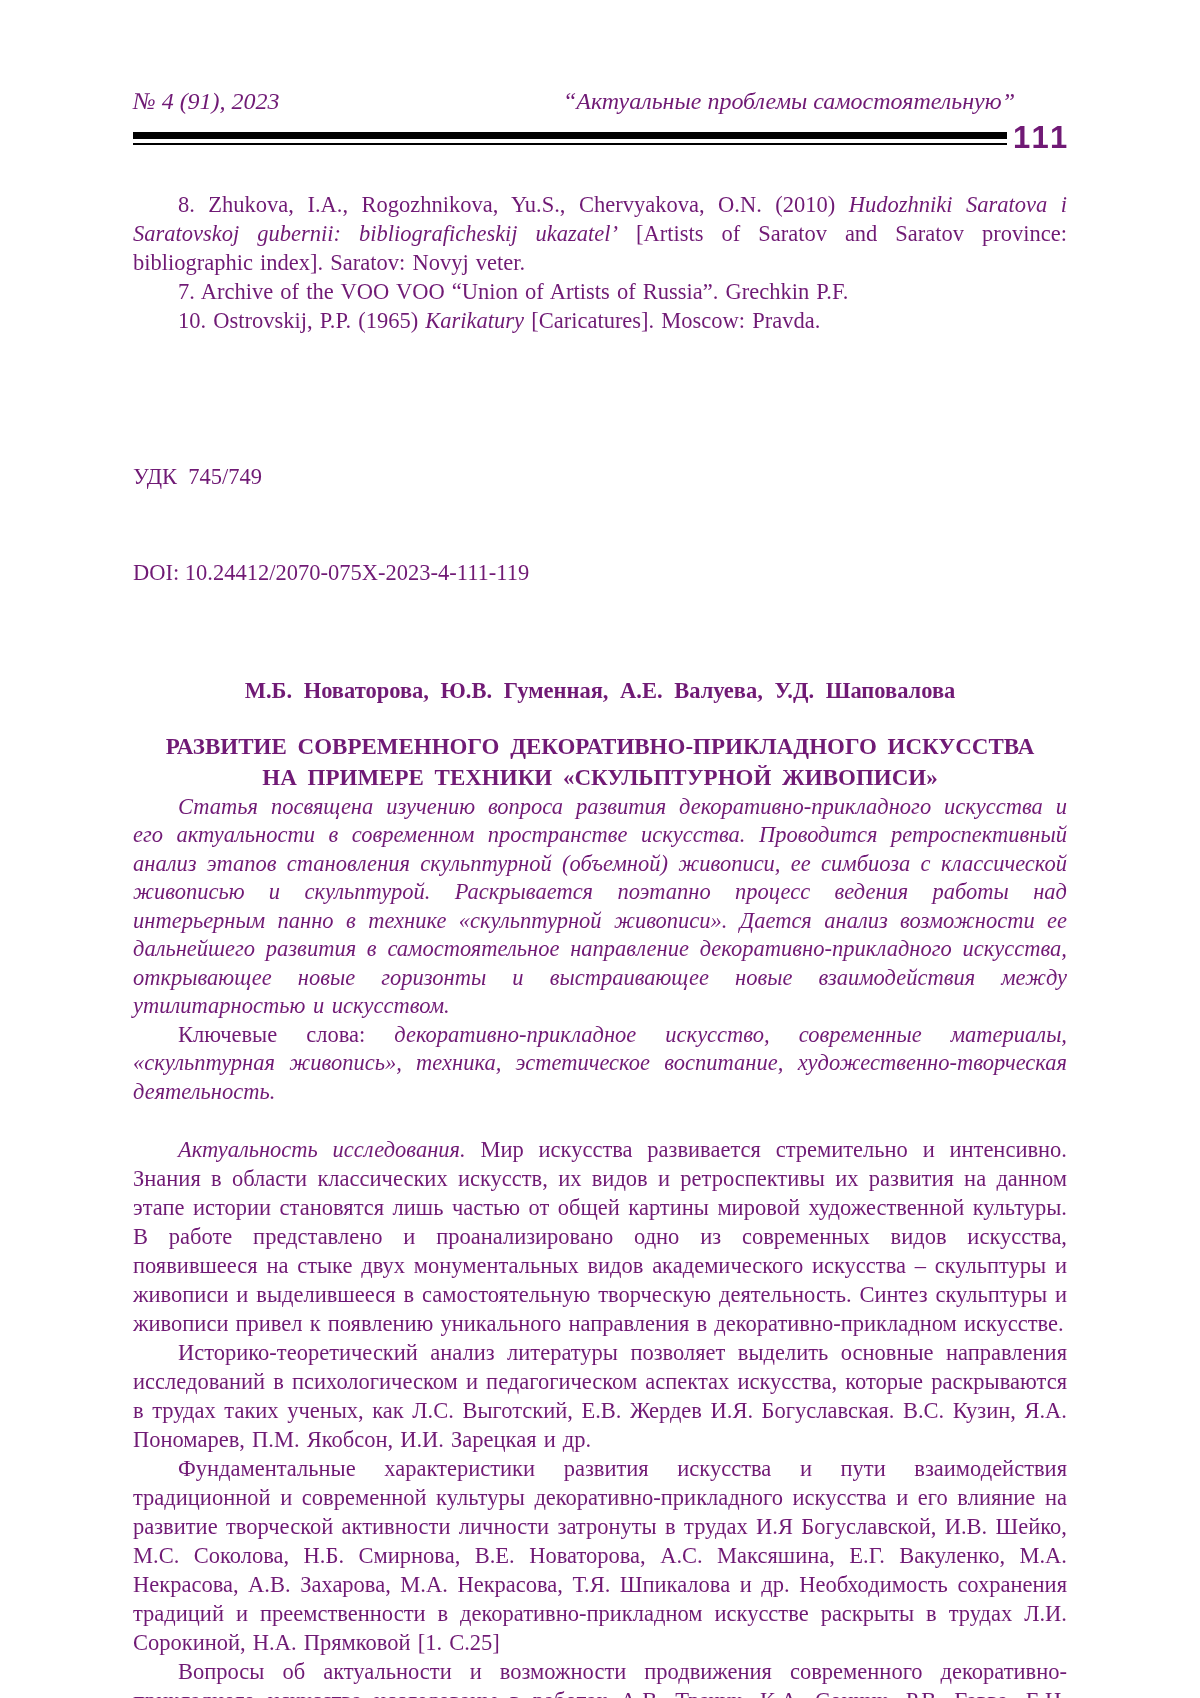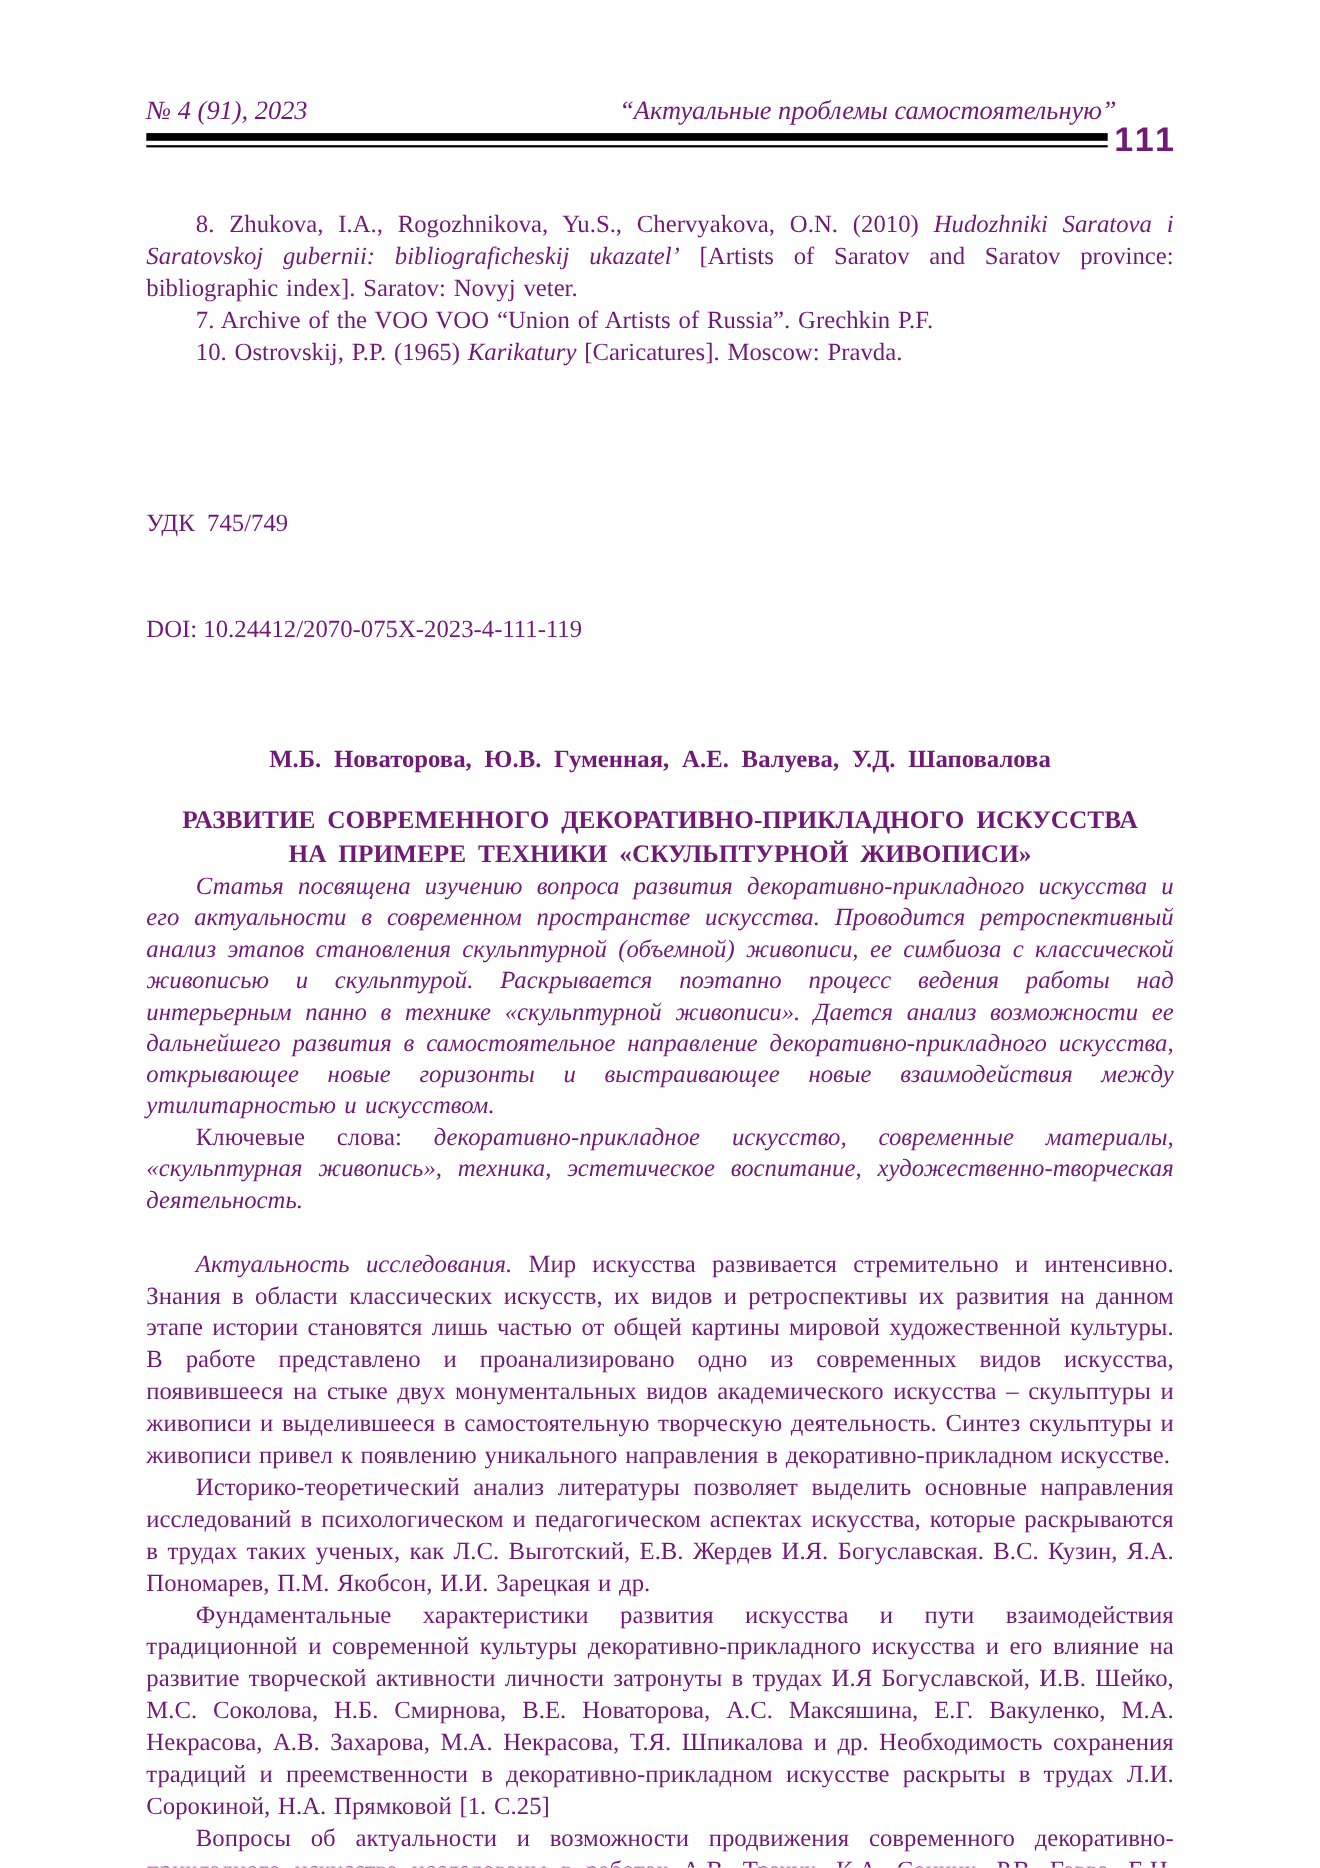--- a/index.html
+++ b/index.html
@@ -22,39 +22,39 @@
   .header-row {
     display: flex;
     justify-content: space-between;
     align-items: flex-end;
     margin-top: 88px;
     font-style: italic;
     font-size: 24px;
     line-height: 1.15;
     padding-right: 52px; 
   }
-  .header-rules { position: relative; margin-top: 5px; height: 30px; text-decoration: underline; }
+  .header-rules { position: relative; margin-top: 16px; height: 30px; text-decoration: underline; }
   .rule-thick { position: absolute; left: 0; top: 0; width: 874px; height: 7px; background: #000; }
   .rule-thin  { position: absolute; left: 0; top: 11px; width: 874px; height: 2px; background: #000; }
   .page-num {
     position: absolute; left: 880px; top: -12px;
     font-family: "Liberation Sans", "DejaVu Sans", sans-serif;
     font-weight: 700; font-size: 31px; letter-spacing: 3px; font-style: normal;
   }
   
   .para {
     margin: 0;
     font-size: 22.5px;
     line-height: 29px;
     text-align: justify;
     text-indent: 45px;
     word-spacing: 1.5px;
     hyphens: auto;
   }
-  .refs { margin-top: 38px; }
+  .refs { margin-top: 28px; }
   .meta { margin-top: 62px; font-size: 22.5px; line-height: 32px; white-space: pre-wrap; }
   .meta div { margin: 0; }
   .authors {
     margin-top: 23px;
     text-align: center;
     font-weight: bold;
     font-size: 22.5px;
     line-height: 29px;
     word-spacing: 6px;
   }

